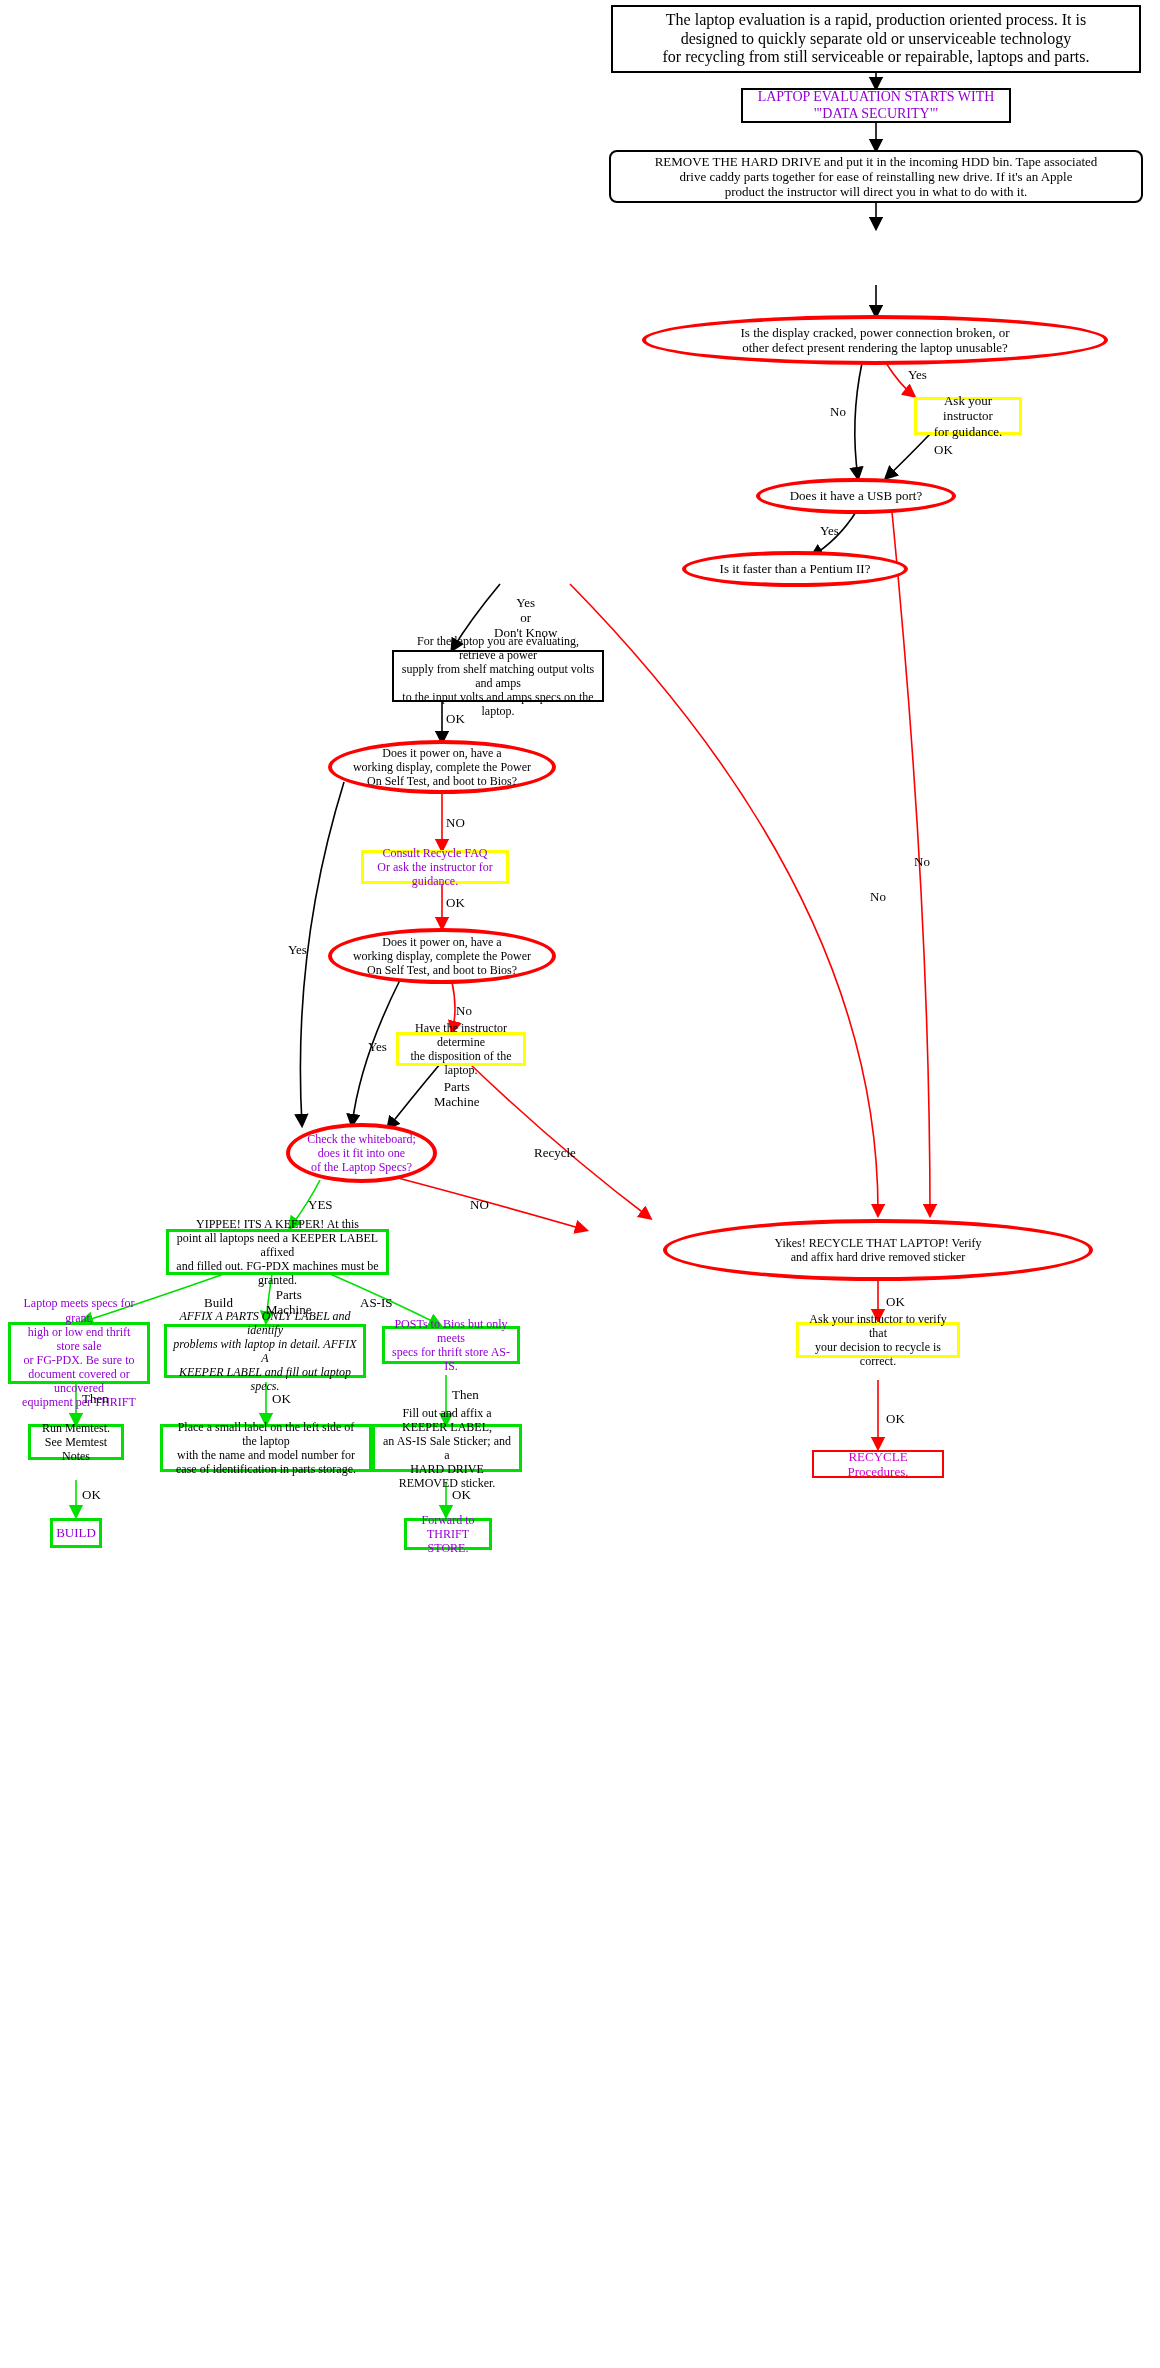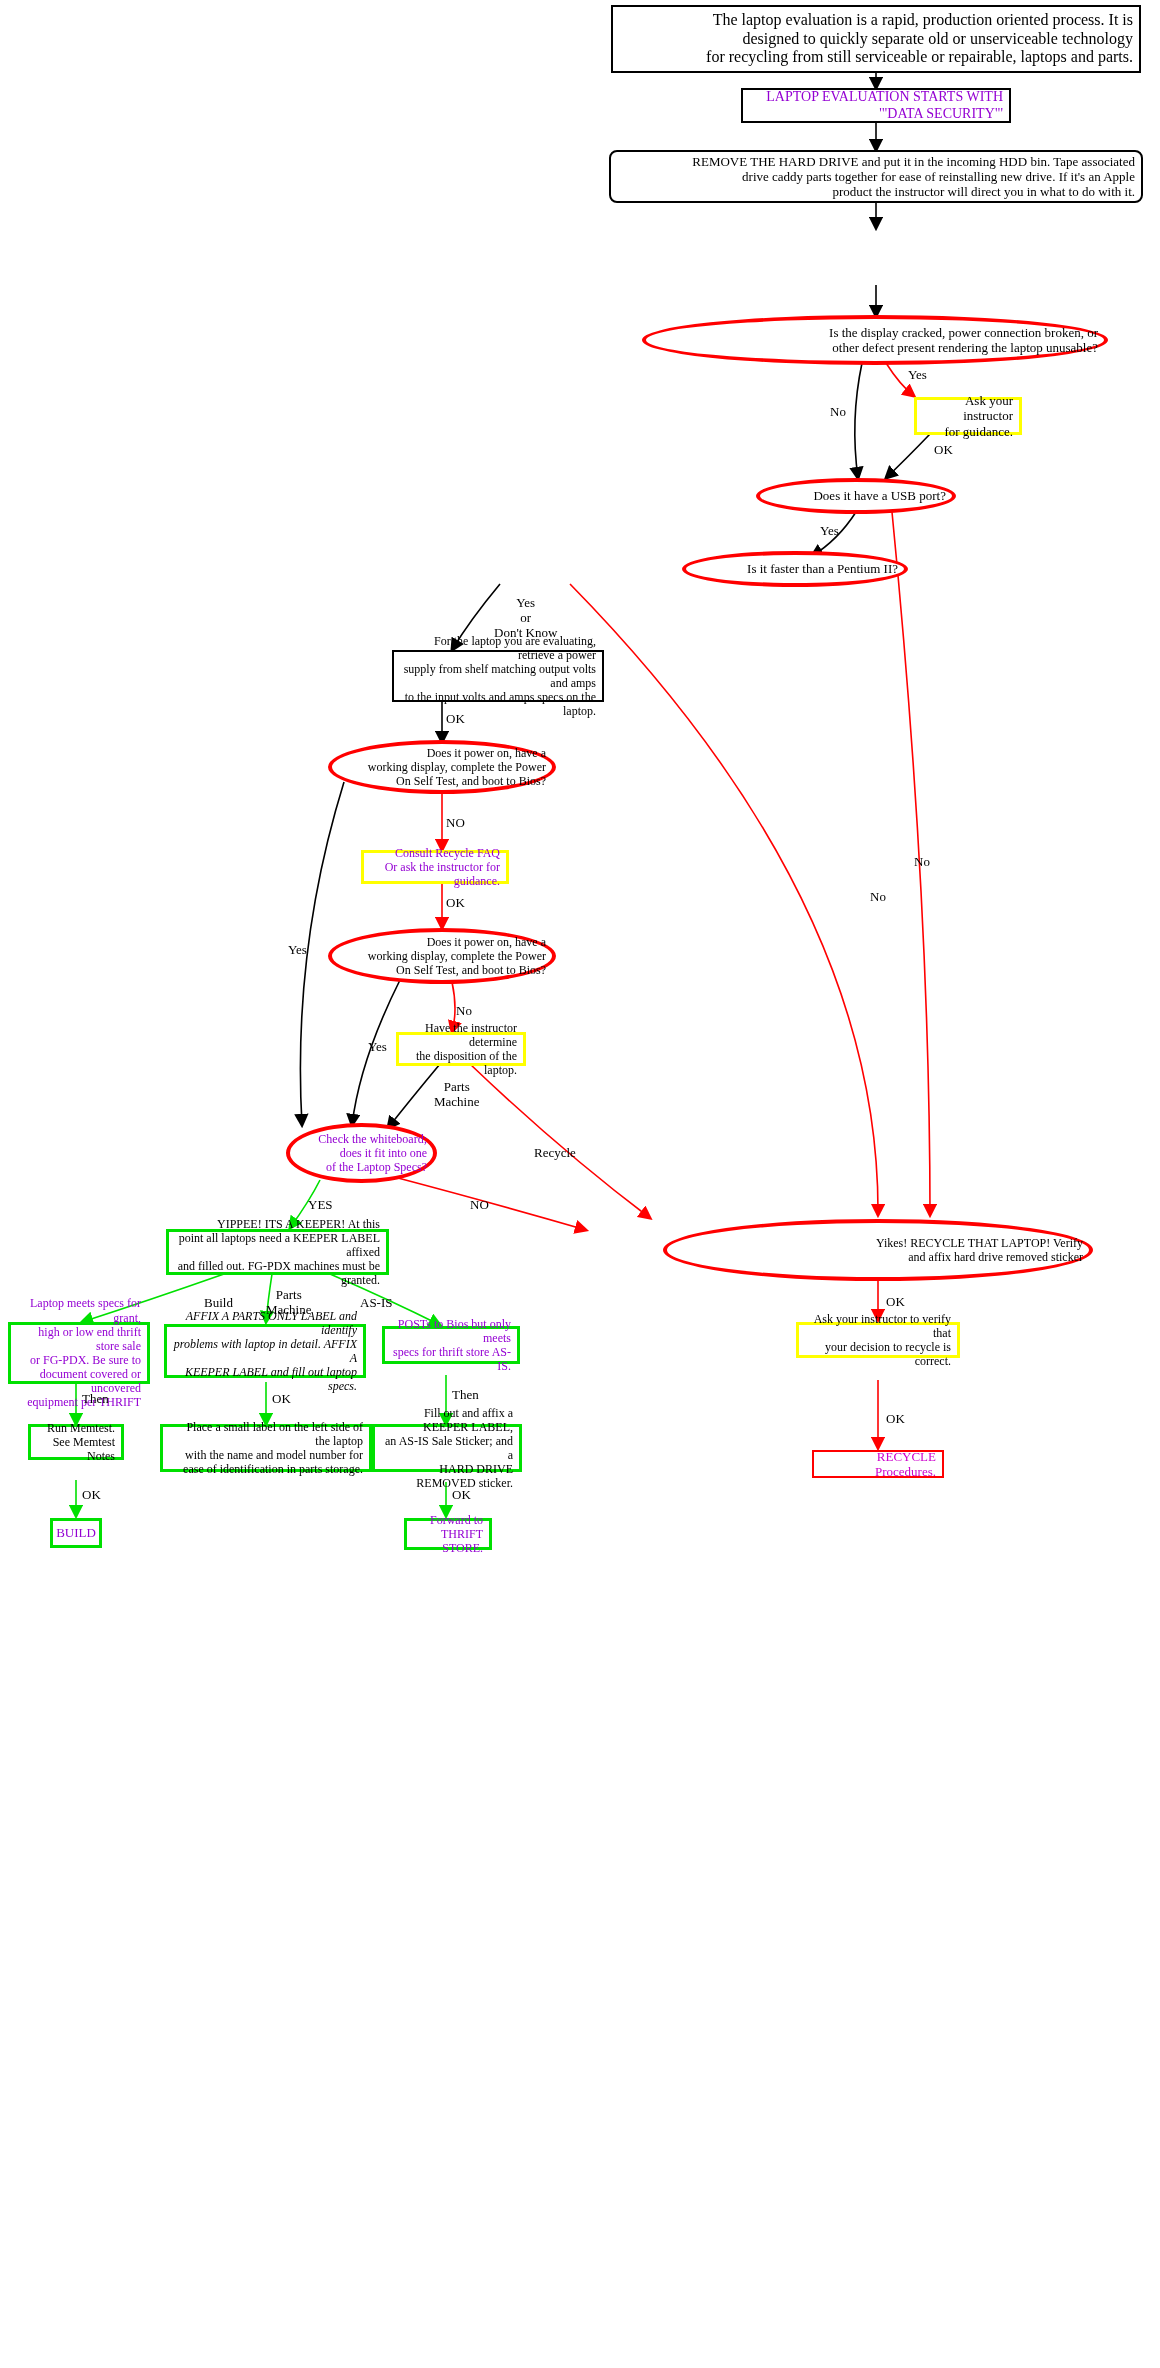--- a/index.html
+++ b/index.html
@@ -2,21 +2,21 @@
 <html><head>
 <meta charset="utf-8">
 <style>
   html,body{margin:0;padding:0;background:#ffffff;}
   body{width:1160px;height:2368px;position:relative;
        font-family:"Liberation Serif","DejaVu Serif",serif;}
   #stage{position:relative;width:1160px;height:2368px;overflow:hidden;}
   svg#edges{position:absolute;left:0;top:0;width:1160px;height:2368px;pointer-events:none;}
 
   .node{position:absolute;box-sizing:border-box;display:flex;align-items:center;
-        justify-content:center;text-align:right;line-height:1.18;background:#fff;}
+        justify-content:center;text-align:center;line-height:1.18;background:#fff;}
   .node .txt{display:block;width:100%;padding:0 6px;}
 
   
   .rect-black{border:2.5px solid #000;color:#000;}
   
   .rect-yellow{border:3px solid #ffff00;color:#000;}
   .rect-yellow.purple{color:#9400d3;}
   
   .rect-green{border:3px solid #00e000;color:#000;}
   .rect-green.purple{color:#9400d3;}

